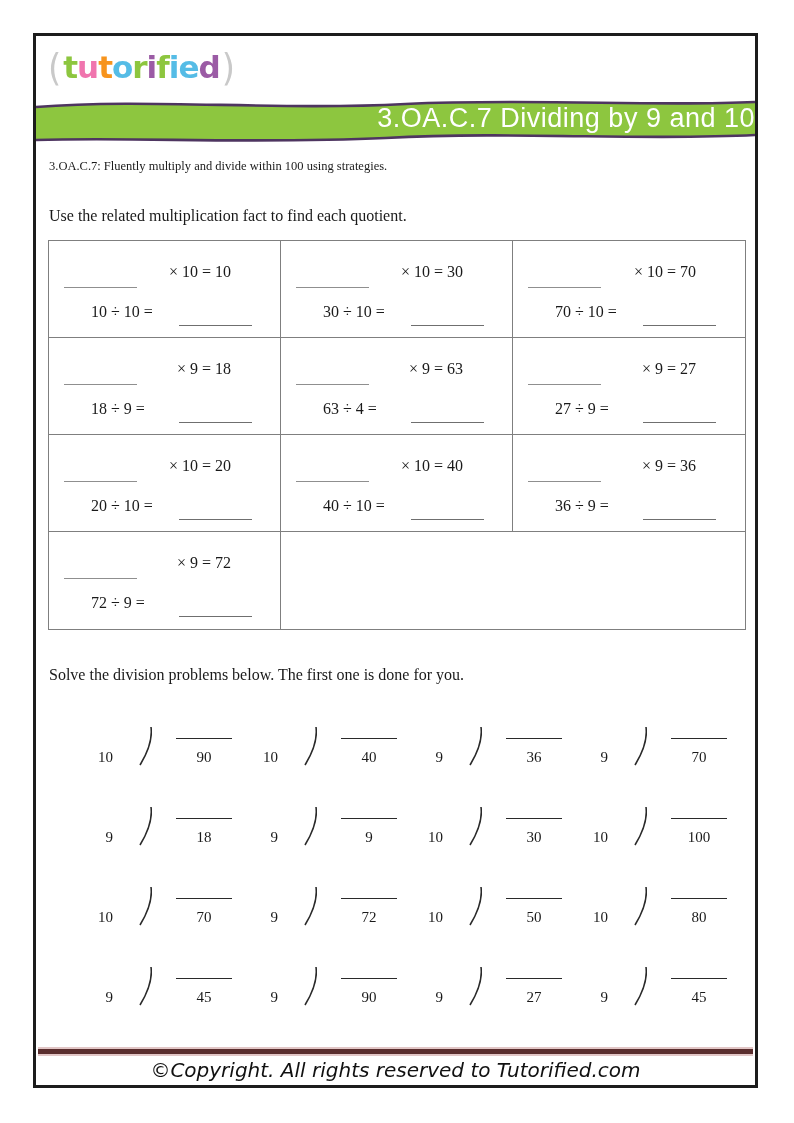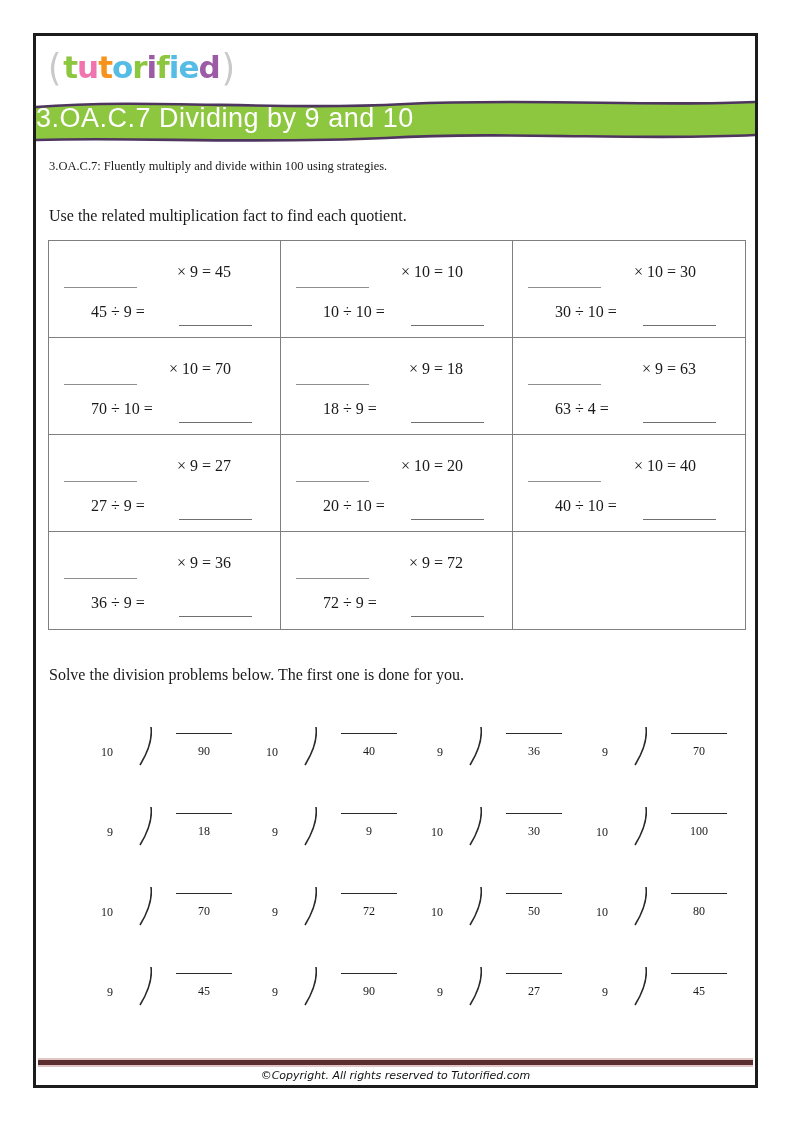--- a/index.html
+++ b/index.html
@@ -16,21 +16,21 @@
           font-family:"DejaVu Sans", sans-serif; }
   .logo-bracket { color:#c9c9c9; font-size:34px; font-weight:400;
                   transform:scaleY(1.12); line-height:1; }
   .logo-letters { display:flex; align-items:baseline; margin:0 2px; }
   .logo-letter { font-size:31px; font-weight:700; letter-spacing:-1px; line-height:1; }
 
   
   .banner { position:relative; margin-top:6px; height:52px; width:100%; }
   .banner-svg { position:absolute; inset:0; width:100%; height:100%; }
   .banner-title {
-    position:absolute; left:0; right:0; top:9px; text-align:left;
+    position:absolute; left:0; right:0; top:9px; text-align:right;
     font-family:"Liberation Sans", sans-serif; font-size:27px; color:#ffffff;
     letter-spacing:0.5px;
   }
 
   .standard-line { margin:13px 12px 0 13px; font-size:12.5px; }
 
   
   .instr { font-size:16px; }
   .instr-1 { margin:33px 0 15px 13px; }
   .fact-grid {
@@ -47,35 +47,35 @@
   .fact-div  { position:absolute; left:42px; top:62px; font-size:16px; white-space:nowrap; }
   .blank-b { position:absolute; left:130px; top:84px; border-bottom-color:#6f6f6f; }
 
   
   .instr-2 { margin:36px 4px 0 13px; }
   .division-grid {
     margin:22px 0 0 49px; width:660px;
     display:grid; grid-template-columns:repeat(4, 165px); grid-auto-rows:80px;
     align-items:center;
   }
-  .ld { display:inline-flex; align-items:center; font-size:12px;gap:24px; }
+  .ld { display:inline-flex; align-items:flex-end; font-size:15px;gap:24px; }
   .ld-divisor { width:28px; text-align:right; padding-top:12px; }
   .ld-curve { width:15px; height:40px; flex:0 0 15px; }
   .ld-curve svg { display:block; }
   .ld-dividend {
     border-top:1.6px solid #2a2a2a; padding:10px 10px 0 10px;
     min-width:56px; text-align:center;
   }
 
   
   .footer { position:absolute; left:0; right:0; bottom:0; }
   .footer-bar { margin:0 2px; height:9px; background:#5a2e2e;
                 border-top:2px solid #e2c6c6; border-bottom:2px solid #e2c6c6; }
   .footer-text { text-align:center; font-family:"DejaVu Sans", sans-serif;
-                 font-style:italic; font-size:11px; padding:2px 0 3px; color:#111; }
+                 font-style:italic; font-size:20px; padding:2px 0 3px; color:#111; }
 </style>
 </head>
 <body>
 
 <div class="page">
 
   <div class="logo">
     <span class="logo-bracket">(</span>
     <span class="logo-letters">
         <span class="logo-letter" style="color: rgb(141, 198, 63);">t</span>
@@ -100,26 +100,20 @@
     </svg>
     <div class="banner-title">3.OA.C.7 Dividing by 9 and 10</div>
   </div>
 
   <div class="standard-line">3.OA.C.7: Fluently multiply and divide within 100 using strategies.</div>
 
   <div class="instr instr-1">Use the related multiplication fact to find each quotient.</div>
   <div class="fact-grid">
       <div class="fact-cell">
     <span class="blank blank-a"></span>
-    <span class="fact-mult">× 9 = 45</span>
-    <span class="fact-div">45 ÷ 9 =</span>
-    <span class="blank blank-b"></span>
-  </div>
-      <div class="fact-cell">
-    <span class="blank blank-a"></span>
     <span class="fact-mult">× 10 = 10</span>
     <span class="fact-div">10 ÷ 10 =</span>
     <span class="blank blank-b"></span>
   </div>
       <div class="fact-cell">
     <span class="blank blank-a"></span>
     <span class="fact-mult">× 10 = 30</span>
     <span class="fact-div">30 ÷ 10 =</span>
     <span class="blank blank-b"></span>
   </div>

